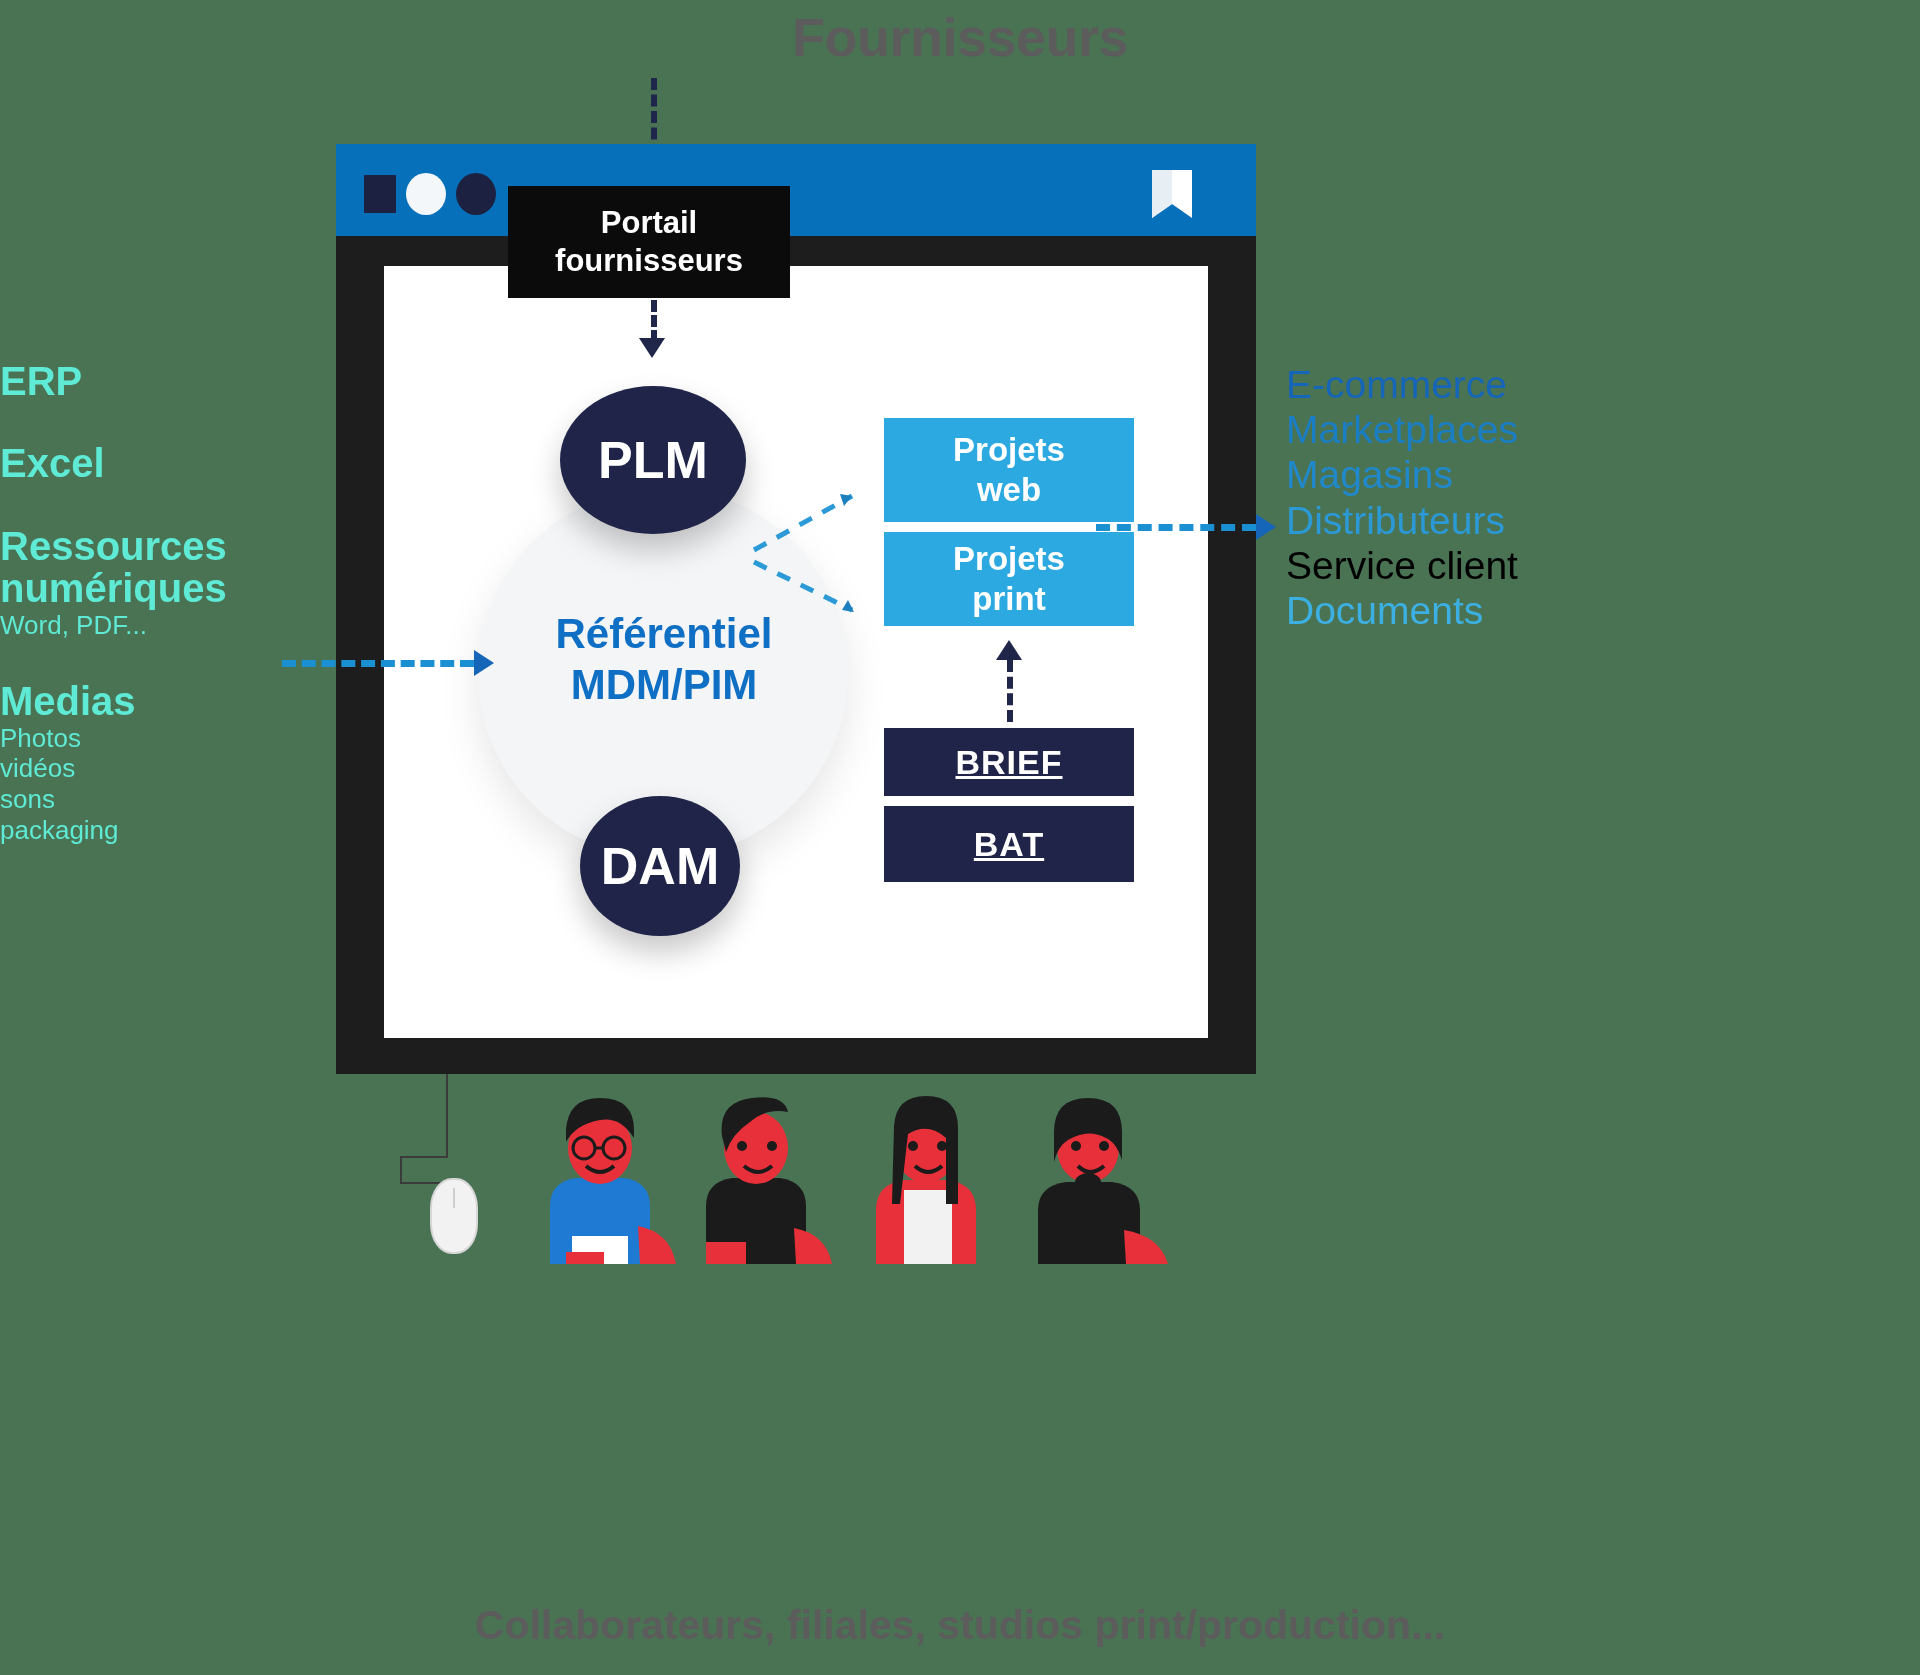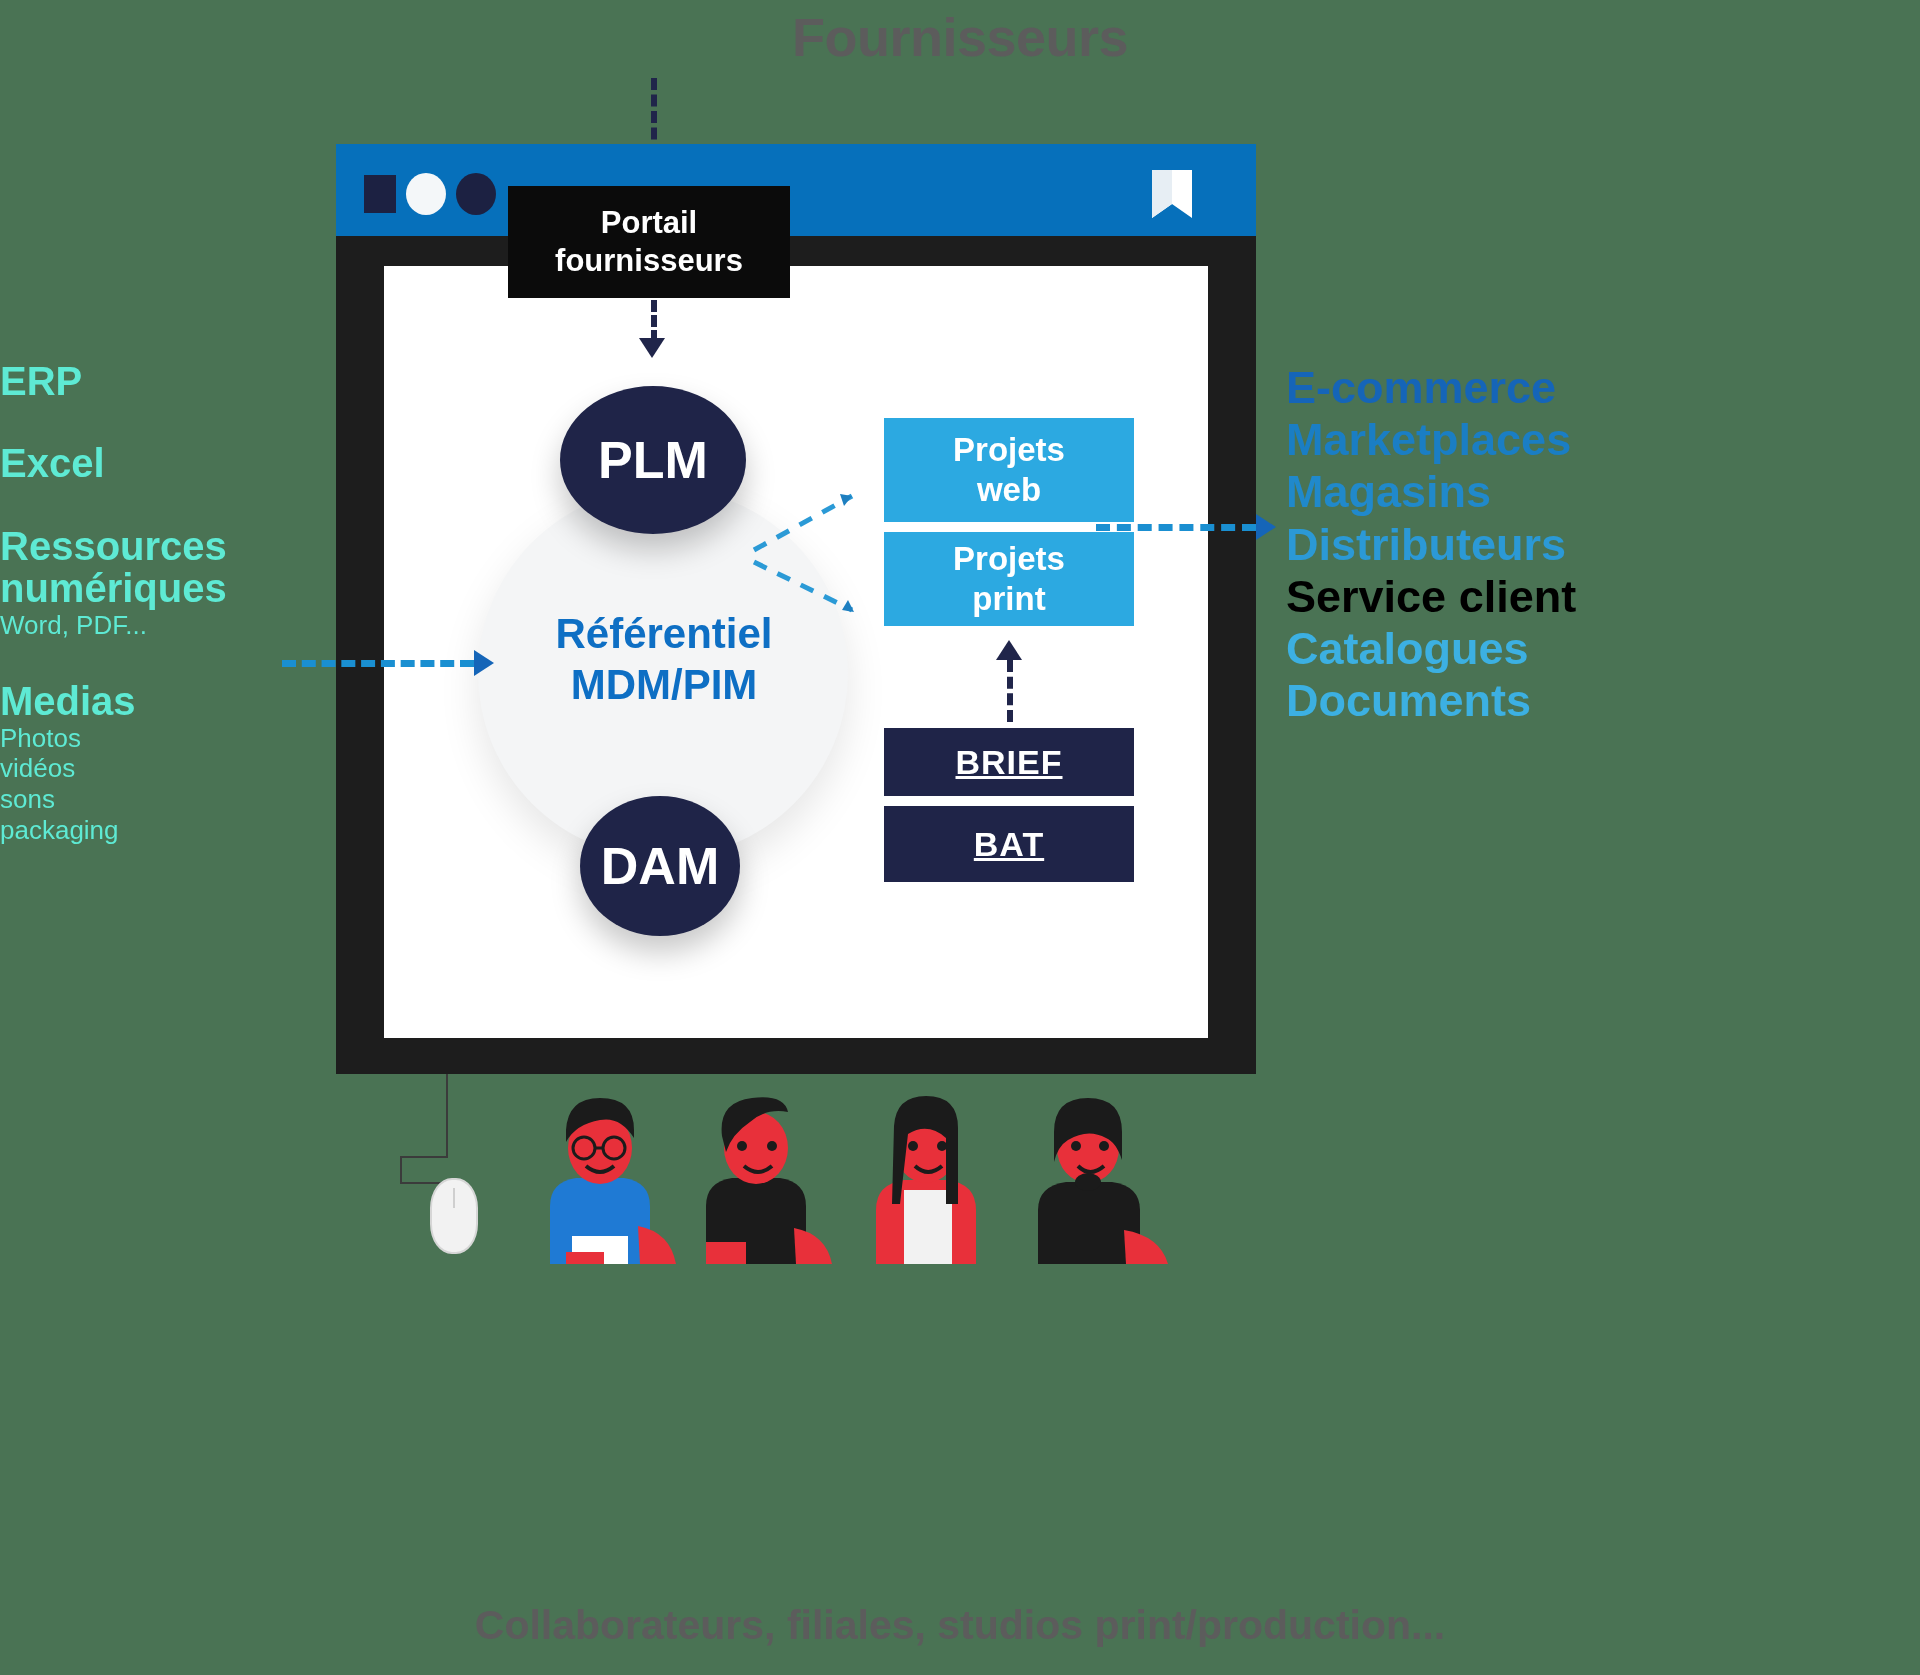--- a/index.html
+++ b/index.html
@@ -127,21 +127,21 @@
     text-align:left;color:#5eead4;
   }
   .lc-big{font-size:40px;font-weight:bold;line-height:1.06;}
   .lc-sub{font-size:26px;font-weight:normal;line-height:1.18;}
   .lc-gap{height:40px;}
 
   
   .right-col{
     position:absolute;left:1286px;top:362px;width:620px;
     text-align:left;
-    font-size:45px;font-weight:bold;line-height:1.16;
+    font-size:39px;font-weight:normal;line-height:1.16;
   }
 
   
   .bottom-caption{
     position:absolute;left:0;bottom:26px;width:1920px;text-align:center;
     font-size:41px;font-weight:bold;color:#5c5c5c;
   }
 
   
   .mouse-cable{
@@ -265,21 +265,20 @@
 sons
 packaging</div>
   </div>
 
   <div class="right-col">
     <div style="color:#1565b8">E-commerce</div>
     <div style="color:#1a7ec4">Marketplaces</div>
     <div style="color:#2089cb">Magasins</div>
     <div style="color:#2b99d6">Distributeurs</div>
     <div style="color:#000000">Service client</div>
-    <div style="color:#3cb0e2">Catalogues</div>
     <div style="color:#3cb0e2">Documents</div>
   </div>
 
   <div class="mouse-cable"></div>
   <div class="mouse-cable2"></div>
   <div class="mouse-cable3"></div>
   <div class="mouse-cable4"></div>
   <div class="mouse"></div>
 
   <svg class="people" viewBox="0 0 720 180">

